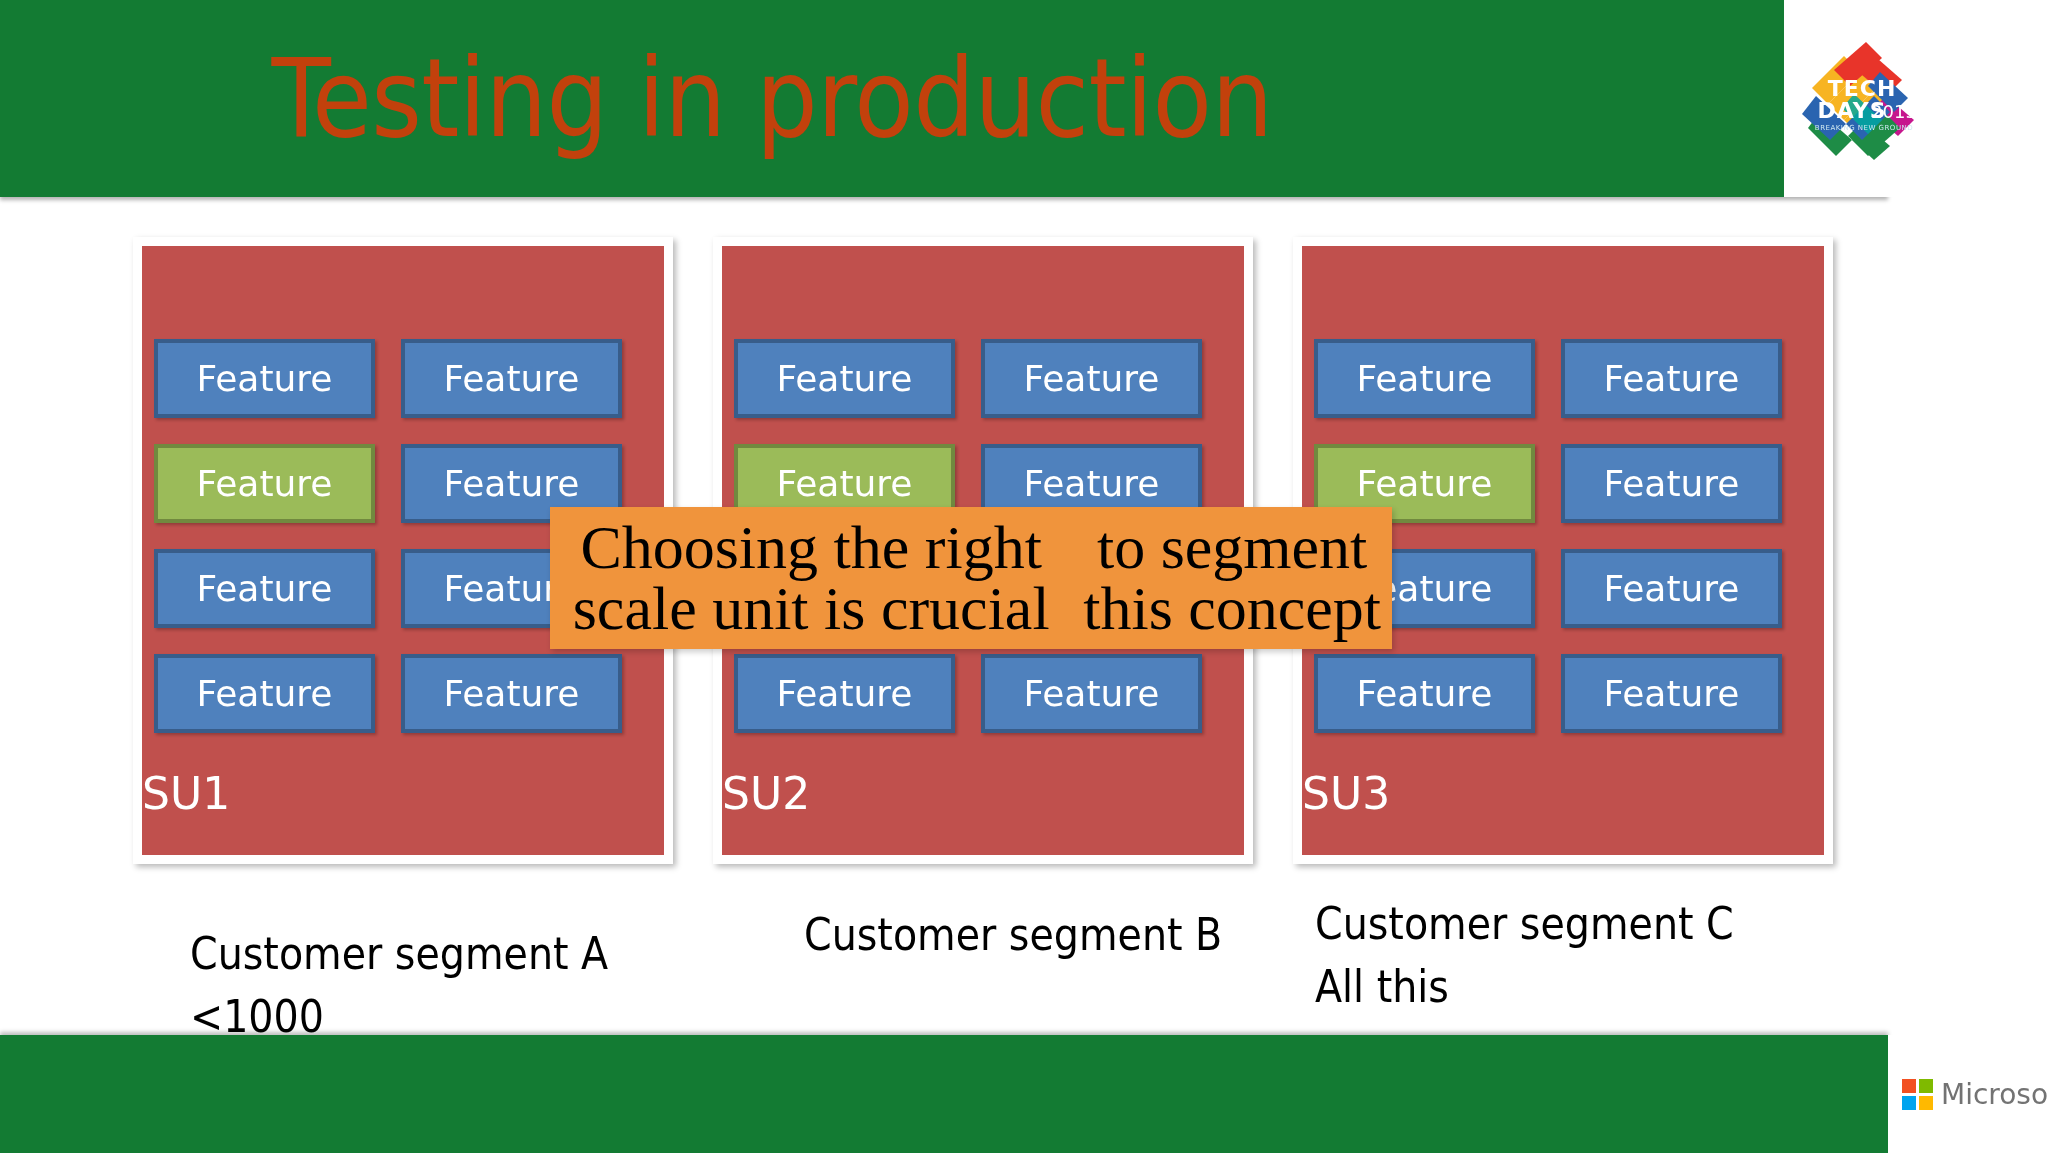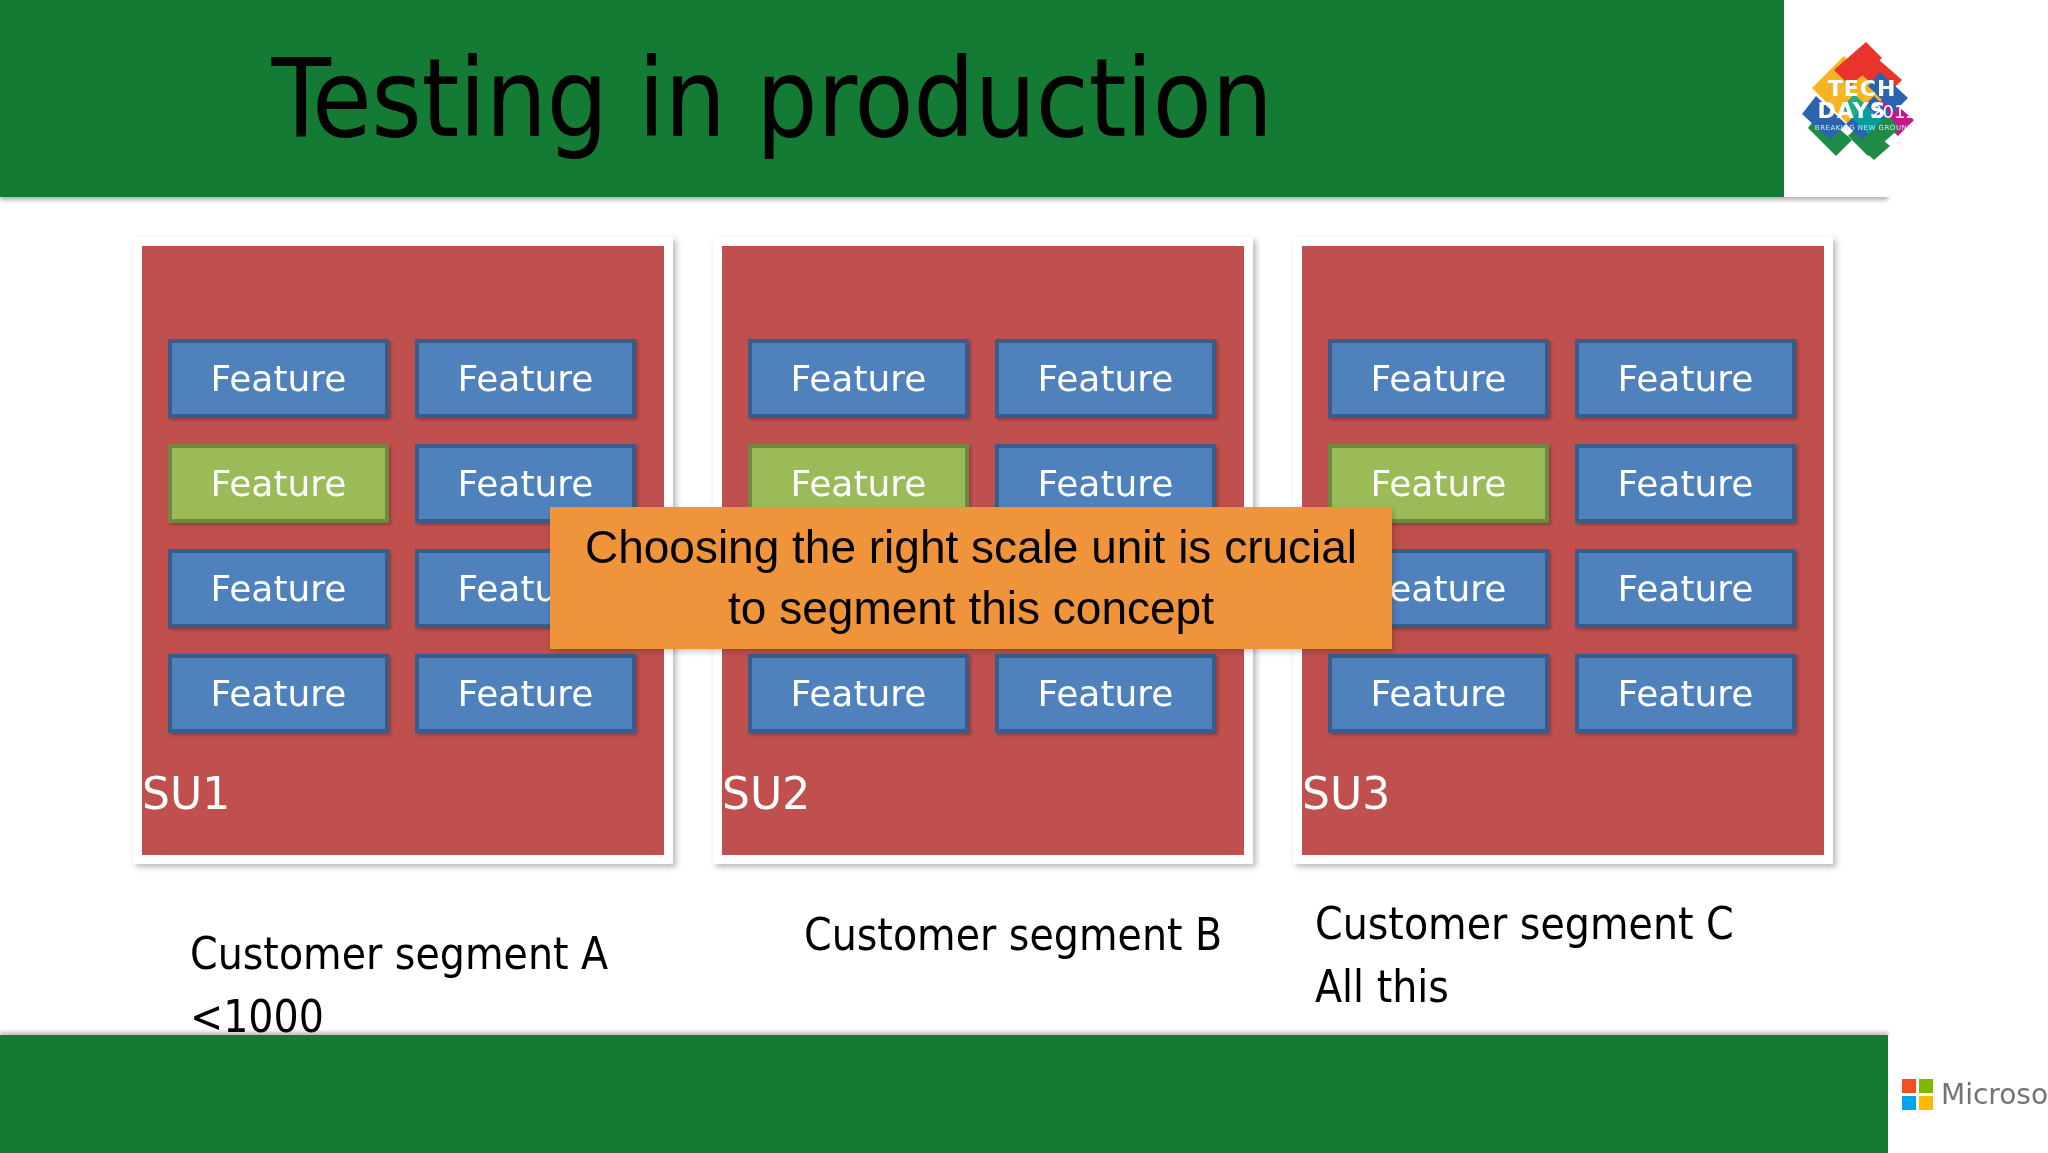--- a/index.html
+++ b/index.html
@@ -34,21 +34,21 @@
   }
   #slide-title {
     position: absolute;
     left: 0;
     top: 6px;
     width: 1544px;
     height: 185px;
     display: flex;
     align-items: center;
     justify-content: center;
-    color: #000000;
+    color: #c2410c;
     font-size: 108px;
     font-weight: 400;
     letter-spacing: -0.5px;
     font-family: "DejaVu Sans Condensed", "Liberation Sans Narrow", "Liberation Sans", sans-serif;
     white-space: nowrap;
   }
 
   
   #techdays-logo {
     position: absolute;
@@ -73,21 +73,21 @@
     border: 9px solid #ffffff;
     box-sizing: border-box;
     box-shadow: 3px 3px 6px rgba(0,0,0,0.28);
   }
   #panel-1 { left: 133px; }
   #panel-2 { left: 713px; }
   #panel-3 { left: 1293px; }
 
   .feature-grid {
     position: absolute;
-    left: 26px;
+    left: 12px;
     top: 93px;
     width: 468px;
     display: grid;
     grid-template-columns: 1fr 1fr;
     grid-template-rows: repeat(4, 79px);
     column-gap: 19px;
     row-gap: 26px;
     gap: 26px;
   }
   .feature-box {
@@ -135,28 +135,28 @@
 
   
   #callout {
     position: absolute;
     left: 550px;
     top: 507px;
     width: 842px;
     height: 142px;
     background: #F0943C;
     display: flex;
-    flex-direction: column;
+    flex-direction: row;
     align-items: center;
     justify-content: center;
     color: #000000;
-    font-size: 46px;
+    font-size: 62px;
     line-height: 61px;
     text-align: center;
-    font-family: Liberation Sans, sans-serif;
+    font-family: Liberation Serif, serif;
     box-shadow: 2px 3px 6px rgba(0,0,0,0.20);
   }
 
   
   #footer-band {
     position: absolute;
     left: 0;
     top: 1035px;
     width: 1888px;
     height: 118px;

